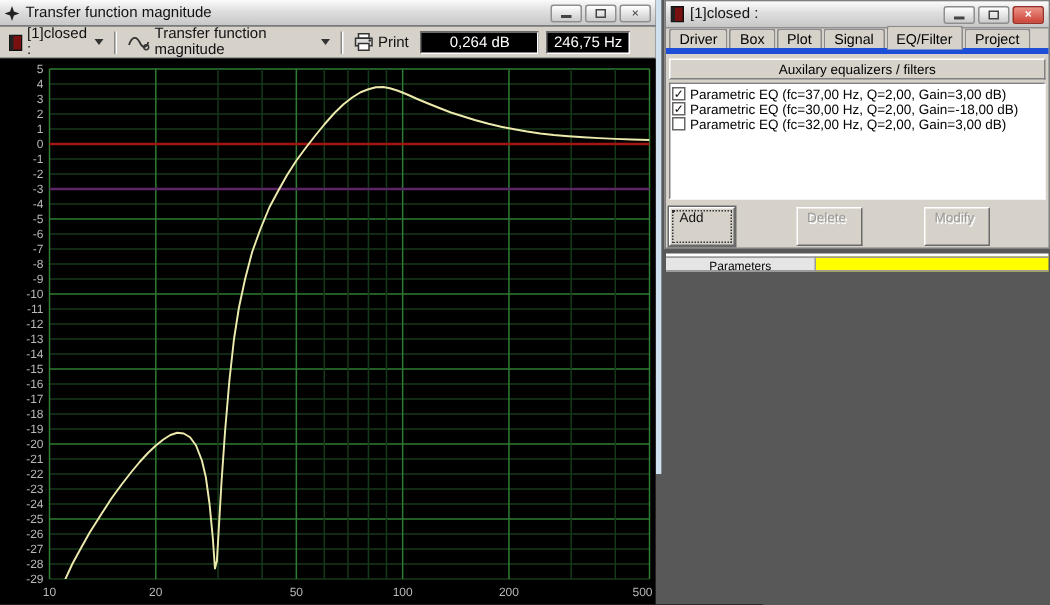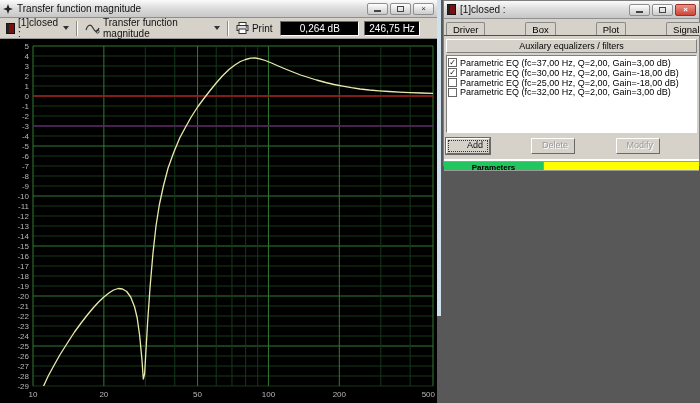--- a/index.html
+++ b/index.html
@@ -55,21 +55,21 @@
   .readout.hz { width:62px; margin-left:2px; margin-right:13px; }
 
   #plot-area { position:absolute; top:39px; left:0; width:437px; height:364px; background:#000; }
   #plot-area svg { display:block; }
 
   
   .eqwin {
     left:443px; top:0; width:257px; height:166px;
     background:#d6d2ca; border:1px solid #7f7f7f;
   }
-  .tabbar { display:flex; align-items:flex-end; height:17px; padding-left:2px; border-bottom:1px solid #1d4ed8;gap:39px; }
+  .tabbar { display:flex; align-items:flex-end; height:17px; padding-left:2px; border-bottom:4px solid #1d4ed8; }
   .tab {
     background:#d6d2ca; border:1px solid #8a8a8a; border-bottom:none;
     border-radius:2px 2px 0 0; padding:1px 6px 2px; font-size:9.5px;
     margin-right:1px; height:13px; white-space:nowrap; cursor:default;
   }
   .tab.active { height:16px; margin-bottom:-1px; z-index:2; position:relative; padding-top:3px; }
 
   .group-header {
     margin:3px 2px 2px; border:1px solid; border-color:#ffffff #808080 #808080 #ffffff;
     font-size:9px; text-align:center; padding:1px 0; background:#d6d2ca;
@@ -79,30 +79,30 @@
     border:1px solid; border-color:#808080 #ffffff #ffffff #808080;
     overflow:hidden;
   }
   .filter-row { display:flex; align-items:center; height:9.8px; gap:3px; font-size:9px; color:#000; white-space:nowrap; }
   .cb {
     width:9px; height:9px; border:1px solid #666; background:#fff;
     font-size:8px; line-height:7px; text-align:center; color:#111; flex:0 0 auto;
   }
   .btnrow { display:flex; gap:5px; margin:5px 2px 0; }
   .btn {
-    min-width:44px; height:16px; font-size:9px; line-height:13px; text-align:right;
+    min-width:44px; height:26px; font-size:9px; line-height:13px; text-align:left;
     background:#d6d2ca; border:1px solid; border-color:#ffffff #6a6a6a #6a6a6a #ffffff;
     color:#111; padding:0 6px; cursor:default;
   }
   .btn.focused { outline:1px dotted #333; outline-offset:-3px; box-shadow:0 0 0 1px #6a6a6a; }
   .btn.disabled { color:#9a9a9a; text-shadow:1px 1px 0 #fff;margin-left:36px; }
 
   .params { display:flex; height:12px; margin-top:5px; border-top:2px solid #fff; }
   .params-label {
-    width:100px; background:#22c55e; font-size:8px; font-weight:bold;
+    width:100px; background:#e5e5e5; font-size:8px; font-weight:normal;
     text-align:center; line-height:11px; border:1px solid #9a9a9a; border-left:none;
   }
   .params-value { flex:1; border:1px solid #9a9a9a; border-left:none; border-right:none; }
 
   .icon-svg { display:block; flex:0 0 auto; }
 </style>
 </head>
 <body>
 
 <div class="win plotwin">
@@ -297,24 +297,20 @@
       <div class="filter-row">
         <span class="cb">✓</span>
         <span>Parametric EQ (fc=37,00 Hz, Q=2,00, Gain=3,00 dB)</span>
       </div>
       <div class="filter-row">
         <span class="cb">✓</span>
         <span>Parametric EQ (fc=30,00 Hz, Q=2,00, Gain=-18,00 dB)</span>
       </div>
       <div class="filter-row">
         <span class="cb"></span>
-        <span>Parametric EQ (fc=25,00 Hz, Q=2,00, Gain=-18,00 dB)</span>
-      </div>
-      <div class="filter-row">
-        <span class="cb"></span>
         <span>Parametric EQ (fc=32,00 Hz, Q=2,00, Gain=3,00 dB)</span>
       </div>
     </div>
 
   <div class="btnrow">
     <div class="btn focused">Add</div>
     <div class="btn disabled">Delete</div>
     <div class="btn disabled">Modify</div>
   </div>
 

